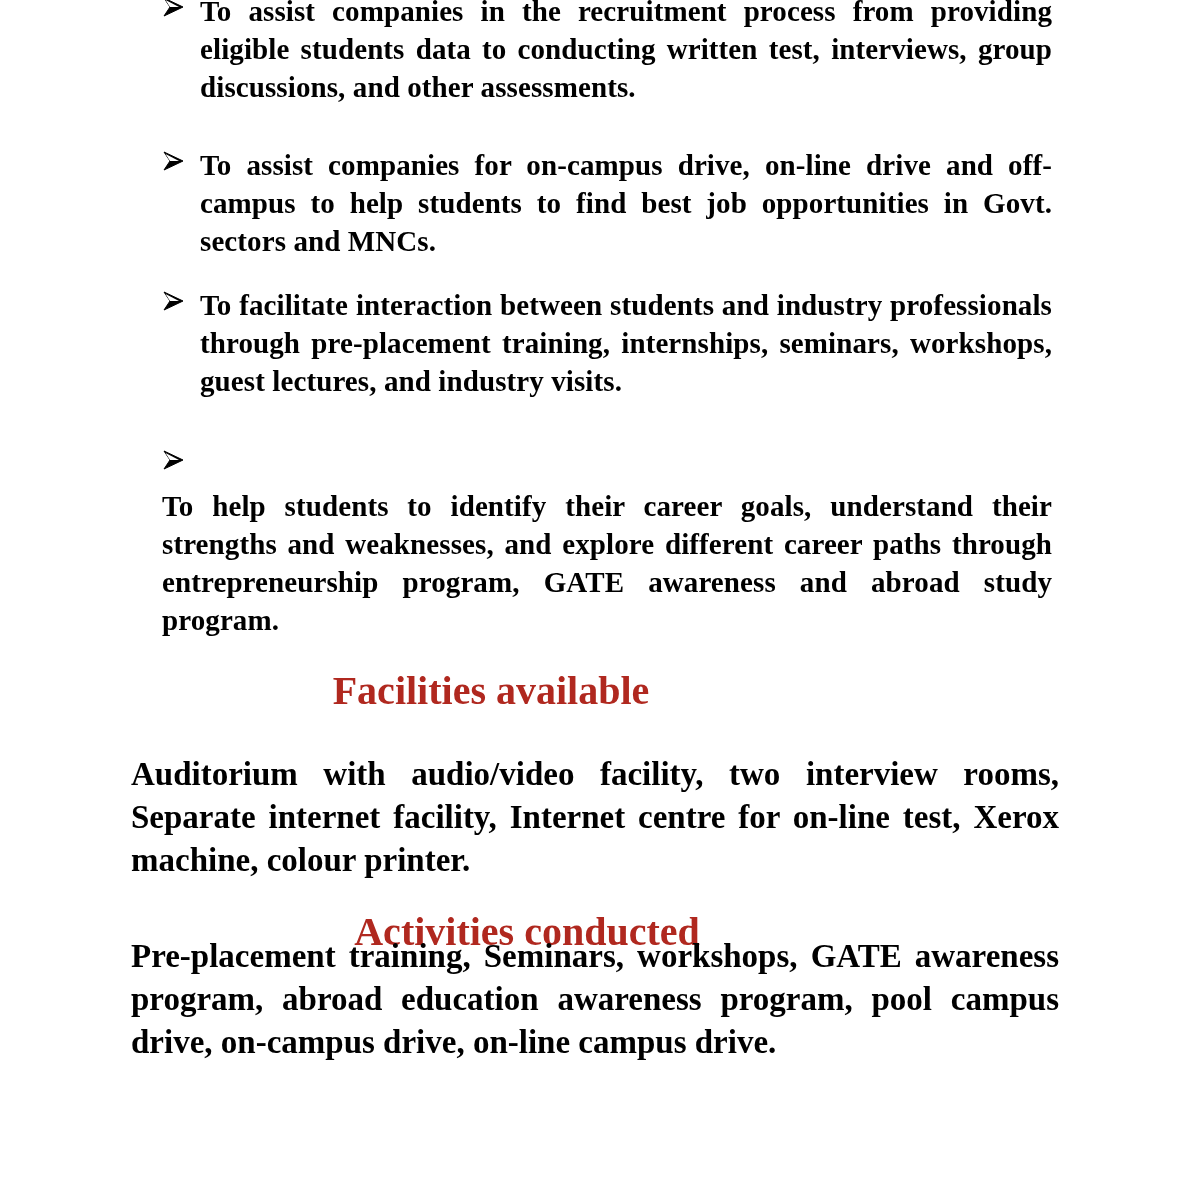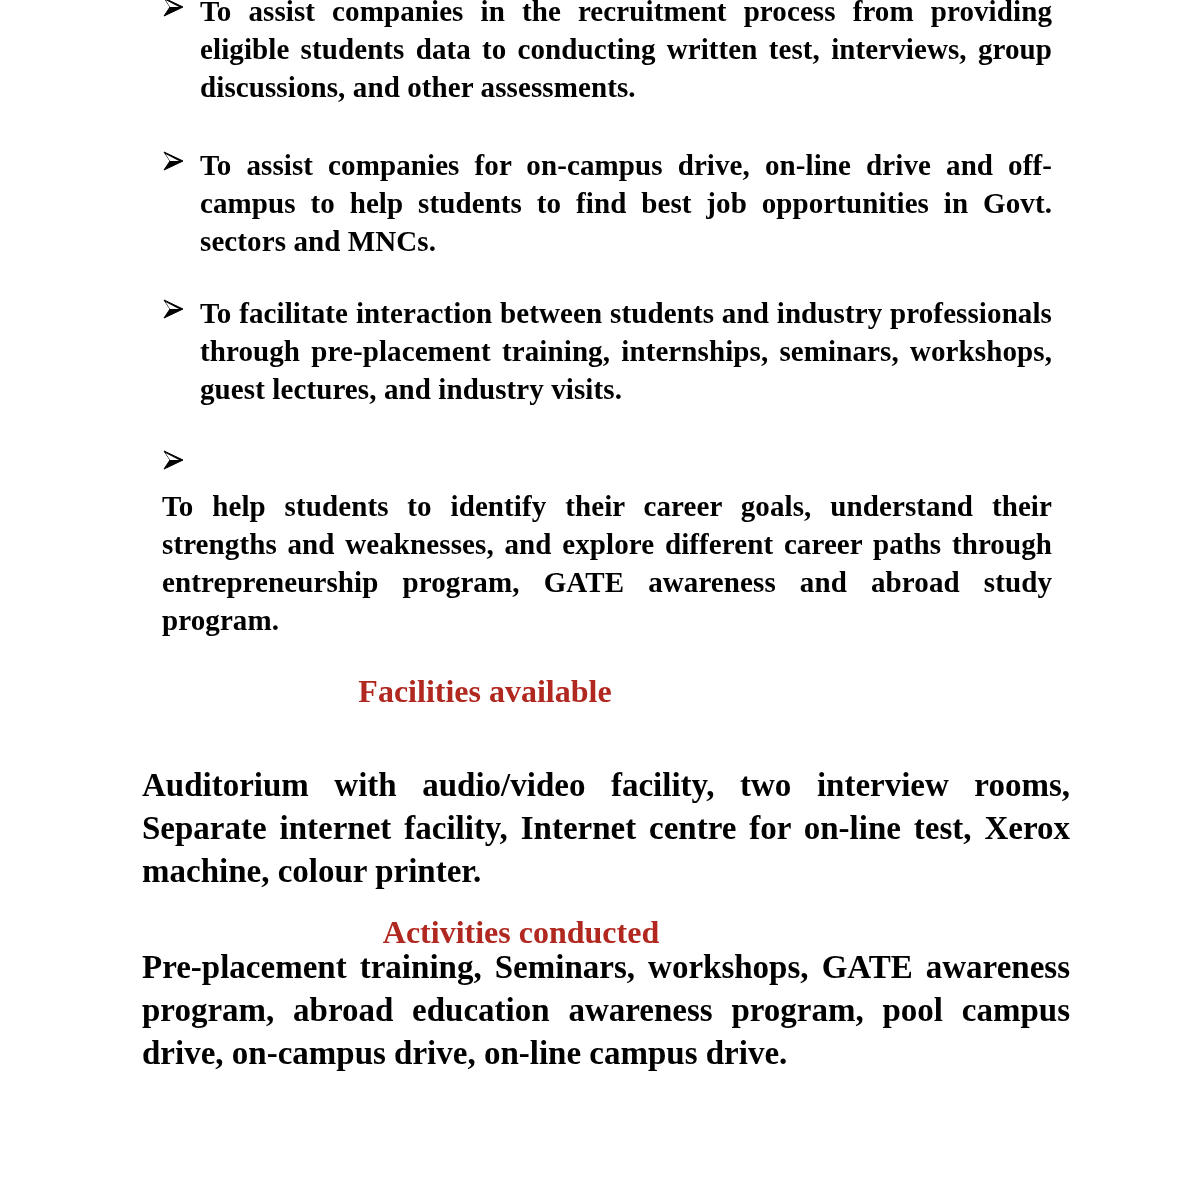--- a/index.html
+++ b/index.html
@@ -45,33 +45,34 @@
       line-height: 38px;
       text-align: justify;
       letter-spacing: 0.1px;
     }
     .section-heading {
       position: absolute;
       left: 0;
       width: 970px;
       text-align: center;
       font-weight: bold;
-      font-size: 32px;
+      font-size: 40px;
       line-height: 48px;
       margin: 0;
+      padding-left: 6px;
     }
     .section-body {
       position: absolute;
       left: 126px;
       width: 928px;
       font-weight: bold;
       font-size: 33px;
       line-height: 43px;
       text-align: justify;
-      margin: 16px;
+      margin: 5px;
     }
   </style>
 </head>
 <body style="color: rgb(0, 0, 0);">
 
 <ul class="bullet-list">
   <li class="bullet-item" style="top:-8px;">
     <span class="bullet-icon">
       <svg width="22" height="22" viewBox="0 0 22 22">
           <path d="M2 2 L21 11 L2 20 L8 11 Z" fill="#000" stroke="#000" stroke-width="1" stroke-linejoin="miter"></path>
@@ -82,21 +83,21 @@
   </li>
   <li class="bullet-item" style="top:146px;">
     <span class="bullet-icon">
       <svg width="22" height="22" viewBox="0 0 22 22">
           <path d="M2 2 L21 11 L2 20 L8 11 Z" fill="#000" stroke="#000" stroke-width="1" stroke-linejoin="miter"></path>
           <path d="M3.5 4 L17 11 L8 11 Z" fill="#fff"></path>
         </svg>
     </span>
     <span class="bullet-text">To assist companies for on-campus drive, on-line drive and off-campus to help students to find best job opportunities in Govt. sectors and MNCs.</span>
   </li>
-  <li class="bullet-item" style="top:294px;justify-content:flex-end;">
+  <li class="bullet-item" style="top:286px;justify-content:flex-end;">
     <span class="bullet-icon">
       <svg width="22" height="22" viewBox="0 0 22 22">
           <path d="M2 2 L21 11 L2 20 L8 11 Z" fill="#000" stroke="#000" stroke-width="1" stroke-linejoin="miter"></path>
           <path d="M3.5 4 L17 11 L8 11 Z" fill="#fff"></path>
         </svg>
     </span>
     <span class="bullet-text">To facilitate interaction between students and industry professionals through pre-placement training, internships, seminars,  workshops, guest lectures, and industry visits.</span>
   </li>
   <li class="bullet-item" style="top:445px;flex-direction:column;">
     <span class="bullet-icon">

